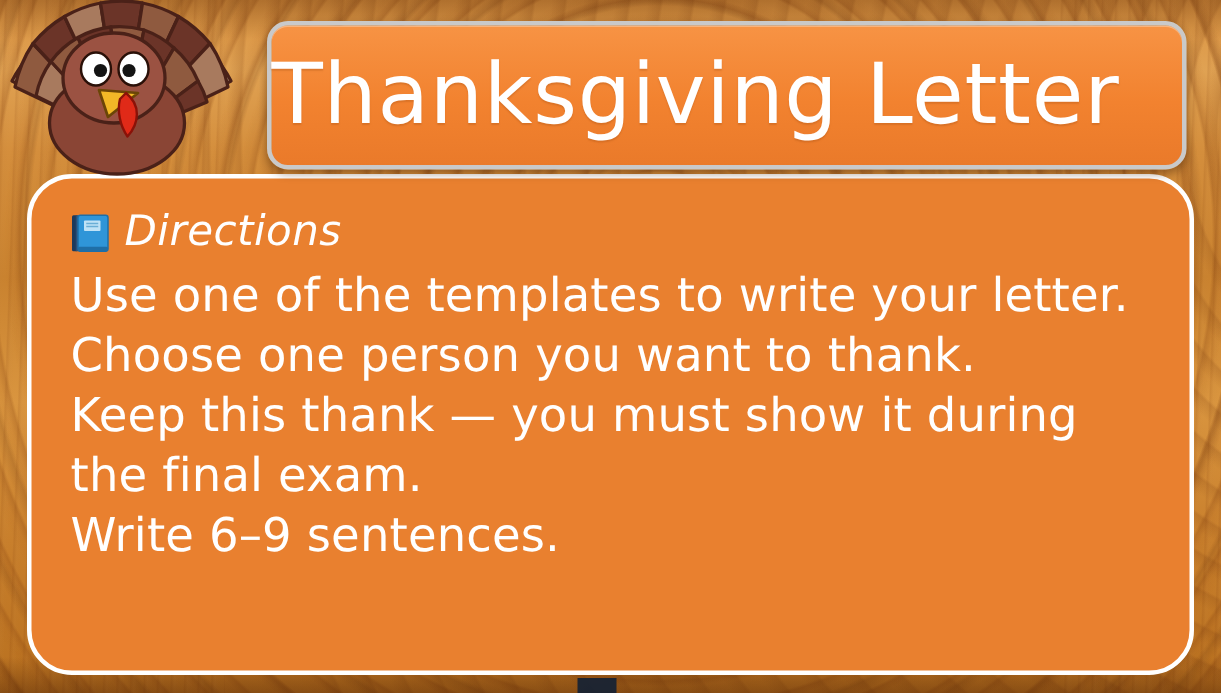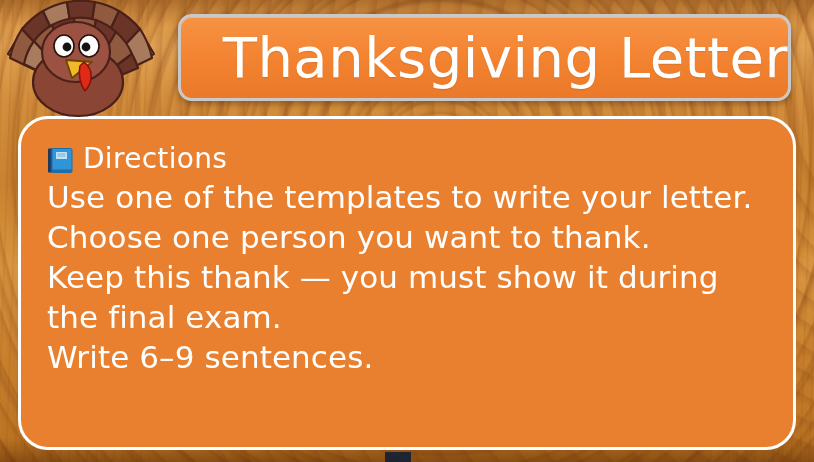--- a/index.html
+++ b/index.html
@@ -122,30 +122,30 @@
     z-index: 5;
   }
   .turkey svg { display: block; width: 100%; height: 100%; }
 
   
   .title-bar {
     position: absolute;
     left: 178px;
     top: 14px;
     width: 613px;
-    height: 87px;
+    height: 99px;
     background: linear-gradient(180deg, #f79344 0%, #f2822f 55%, #ea7a2a 100%);
     border: 3px solid #c9c9c9;
     border-radius: 14px;
     box-shadow:
       0 3px 6px rgba(60, 28, 4, 0.40),
       inset 0 1px 0 rgba(255,255,255,0.30);
     display: flex;
     align-items: center;
-    justify-content: flex-end;
+    justify-content: flex-start;
     z-index: 6;
   }
 
   .title-text {
     font-family: "DejaVu Sans", sans-serif;
     font-size: 56px;
     line-height: 1;
     color: #ffffff;
     letter-spacing: 0.5px;
     white-space: nowrap;
@@ -162,24 +162,25 @@
     background: #e9802f;
     border: 3px solid #ffffff;
     border-radius: 30px;
     z-index: 4;
     padding: 16px 26px 0 26px;
     overflow: hidden;
   }
 
   .directions-head {
     display: flex;
-    align-items: flex-end;
+    align-items: center;
     gap: 10px;
     height: 38px;
     margin-bottom: 2px;
+    font-style: italic;
   }
 
   .book-icon {
     width: 26px;
     height: 27px;
     flex: 0 0 auto;
     position: relative;
     top: 1px;
   }
   .book-icon svg { display: block; width: 100%; height: 100%; }

